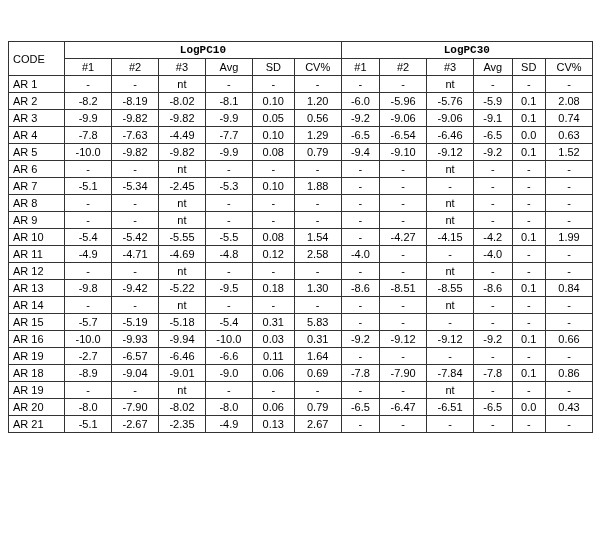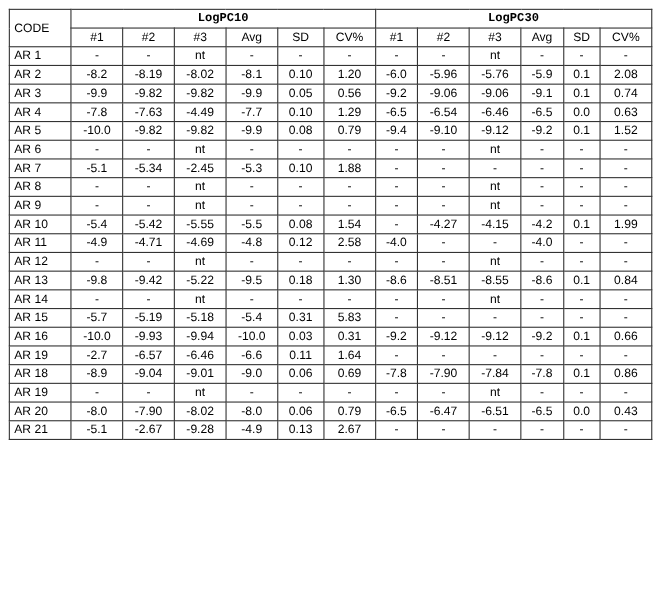--- a/index.html
+++ b/index.html
@@ -10,20 +10,21 @@
       display: flex;
       justify-content: center;
       align-items: flex-start;
       padding: 8px;
       width: 601px;
       min-height: 544px;
     }
     table {
       border-collapse: collapse;
       width: 590px;
+      margin-top: 33px;
     }
     th, td {
       border: 1px solid #333;
       text-align: center;
       padding: 2px 4px;
       white-space: nowrap;
     }
     th {
       background: #fff;
       font-weight: normal;
@@ -362,21 +363,21 @@
         <td>-6.47</td>
         <td>-6.51</td>
         <td>-6.5</td>
         <td>0.0</td>
         <td>0.43</td>
       </tr>
       <tr>
         <td class="code-col">AR 21</td>
         <td>-5.1</td>
         <td>-2.67</td>
-        <td>-9.28</td>
+        <td>-2.35</td>
         <td>-4.9</td>
         <td>0.13</td>
         <td>2.67</td>
         <td>-</td>
         <td>-</td>
         <td>-</td>
         <td>-</td>
         <td>-</td>
         <td>-</td>
       </tr>

